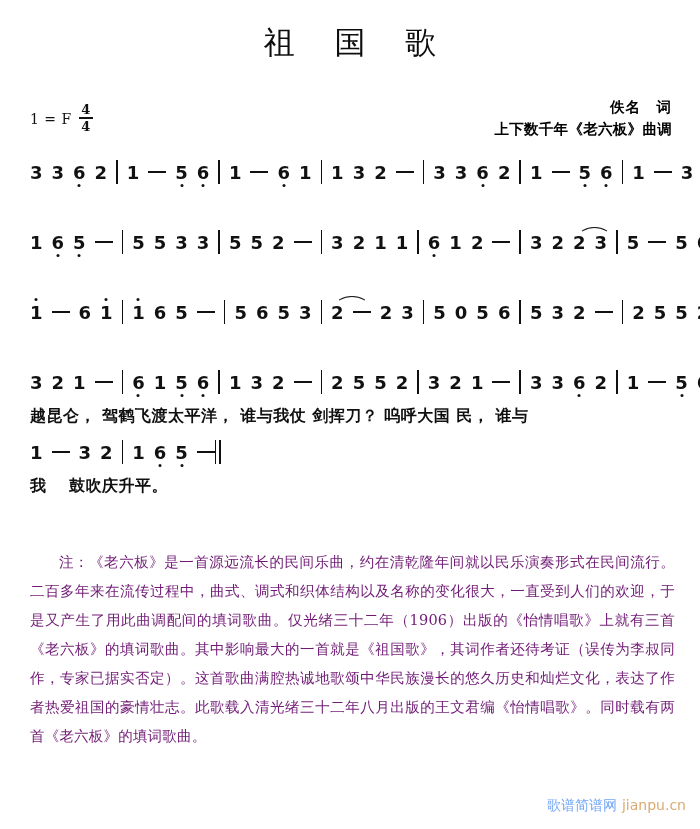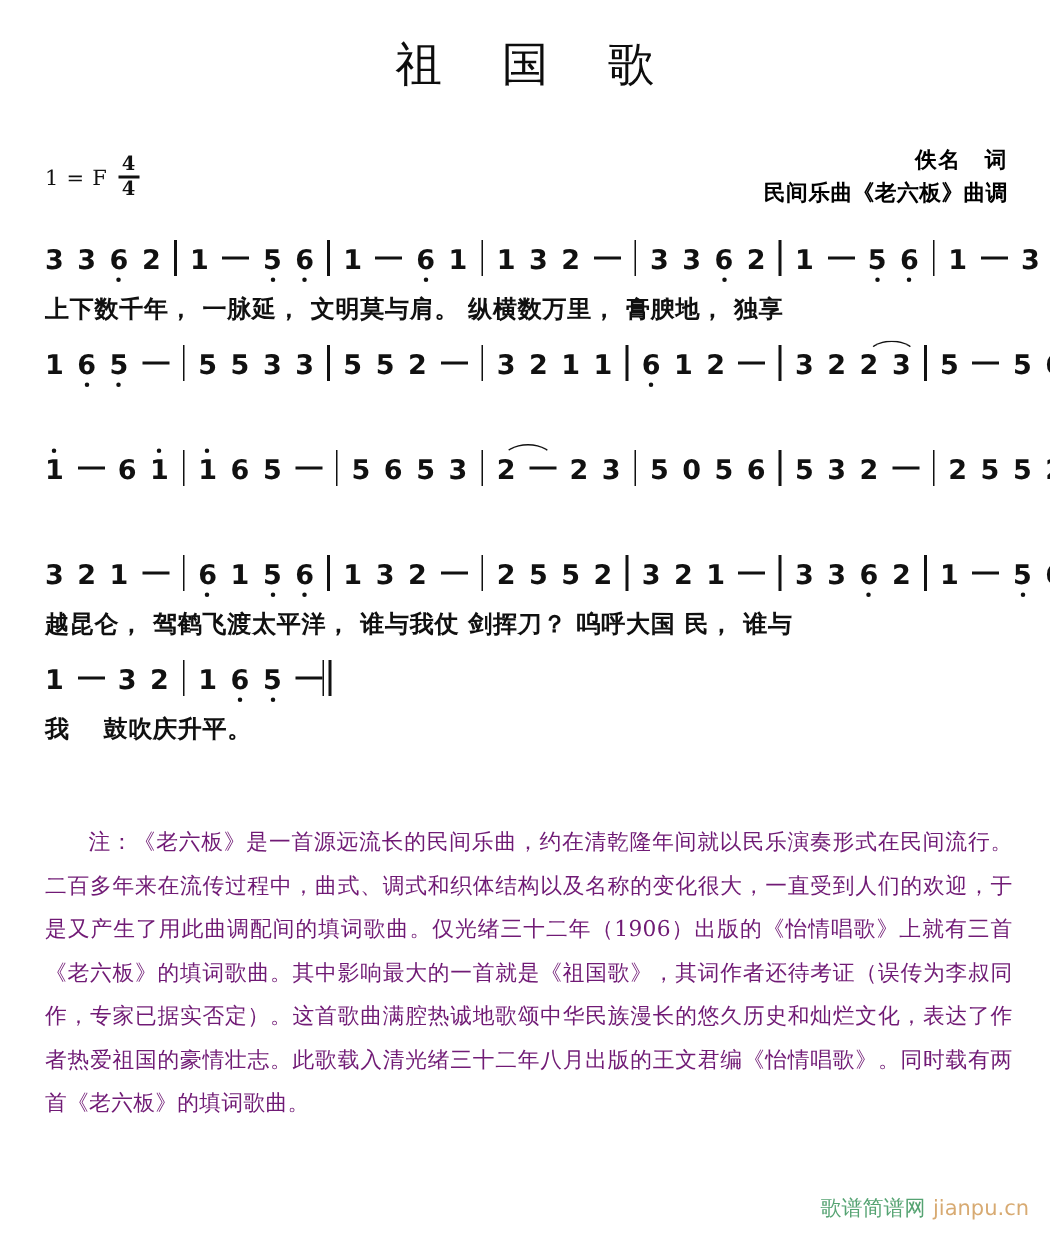--- a/index.html
+++ b/index.html
@@ -187,21 +187,21 @@
     right: 14px;
     bottom: 14px;
     display: flex;
     align-items: baseline;
     gap: 5px;
     opacity: .72;
   }
   .watermark .wm-cn {
     font-family: "DejaVu Serif", "Liberation Serif", serif;
     font-size: 14px;
-    color: #15803d;
+    color: #3b82f6;
   }
   .watermark .wm-en {
     font-family: "DejaVu Sans", "Liberation Sans", sans-serif;
     font-size: 14px;
     color: #c98a3c;
   }
 </style>
 </head>
 <body>
 
@@ -211,30 +211,29 @@
   <span class="kstr">1 = F</span>
   <span class="timesig">
     <span class="num">4</span>
     <span class="bar"></span>
     <span class="den">4</span>
   </span>
 </div>
 
 <div class="credits">
   <div class="lyricist">佚名　词</div>
-  <div class="composer">民间乐曲《老六板》曲调</div>
+  <div class="composer">上下数千年《老六板》曲调</div>
 </div>
 
 <div class="score">
 
   <div class="system">
     <div class="notes">
       <span class="n"><span class="gl">3</span></span><span class="sp"></span><span class="n"><span class="gl">3</span></span><span class="sp"></span><span class="n"><span class="gl">6</span><span class="odot-lo"></span></span><span class="sp"></span><span class="n"><span class="gl">2</span></span><span class="sp"></span><span class="bar"></span><span class="sp"></span><span class="n"><span class="gl">1</span></span><span class="sp"></span><span class="dash"></span><span class="sp"></span><span class="n"><span class="gl">5</span><span class="odot-lo"></span></span><span class="sp"></span><span class="n"><span class="gl">6</span><span class="odot-lo"></span></span><span class="sp"></span><span class="bar"></span><span class="sp"></span><span class="n"><span class="gl">1</span></span><span class="sp"></span><span class="dash"></span><span class="sp"></span><span class="n"><span class="gl">6</span><span class="odot-lo"></span></span><span class="sp"></span><span class="n"><span class="gl">1</span></span><span class="sp"></span><span class="bar"></span><span class="sp"></span><span class="n"><span class="gl">1</span></span><span class="sp"></span><span class="n"><span class="gl">3</span></span><span class="sp"></span><span class="n"><span class="gl">2</span></span><span class="sp"></span><span class="dash"></span><span class="sp"></span><span class="bar"></span><span class="sp"></span><span class="n"><span class="gl">3</span></span><span class="sp"></span><span class="n"><span class="gl">3</span></span><span class="sp"></span><span class="n"><span class="gl">6</span><span class="odot-lo"></span></span><span class="sp"></span><span class="n"><span class="gl">2</span></span><span class="sp"></span><span class="bar"></span><span class="sp"></span><span class="n"><span class="gl">1</span></span><span class="sp"></span><span class="dash"></span><span class="sp"></span><span class="n"><span class="gl">5</span><span class="odot-lo"></span></span><span class="sp"></span><span class="n"><span class="gl">6</span><span class="odot-lo"></span></span><span class="sp"></span><span class="bar"></span><span class="sp"></span><span class="n"><span class="gl">1</span></span><span class="sp"></span><span class="dash"></span><span class="sp"></span><span class="n"><span class="gl">3</span></span><span class="sp"></span><span class="sp"></span>
     </div>
-    <div class="lyrics">上下数千年， 一脉延， 文明莫与肩。 纵横数万里， 膏腴地， 独享</div>
   </div>
 
   <div class="system">
     <div class="notes">
       <span class="n"><span class="gl">1</span></span><span class="sp"></span><span class="n"><span class="gl">6</span><span class="odot-lo"></span></span><span class="sp"></span><span class="n"><span class="gl">5</span><span class="odot-lo"></span></span><span class="sp"></span><span class="dash"></span><span class="sp"></span><span class="bar"></span><span class="sp"></span><span class="n"><span class="gl">5</span></span><span class="sp"></span><span class="n"><span class="gl">5</span></span><span class="sp"></span><span class="n"><span class="gl">3</span></span><span class="sp"></span><span class="n"><span class="gl">3</span></span><span class="sp"></span><span class="bar"></span><span class="sp"></span><span class="n"><span class="gl">5</span></span><span class="sp"></span><span class="n"><span class="gl">5</span></span><span class="sp"></span><span class="n"><span class="gl">2</span></span><span class="sp"></span><span class="dash"></span><span class="sp"></span><span class="bar"></span><span class="sp"></span><span class="n"><span class="gl">3</span></span><span class="sp"></span><span class="n"><span class="gl">2</span></span><span class="sp"></span><span class="n"><span class="gl">1</span></span><span class="sp"></span><span class="n"><span class="gl">1</span></span><span class="sp"></span><span class="bar"></span><span class="sp"></span><span class="n"><span class="gl">6</span><span class="odot-lo"></span></span><span class="sp"></span><span class="n"><span class="gl">1</span></span><span class="sp"></span><span class="n"><span class="gl">2</span></span><span class="sp"></span><span class="dash"></span><span class="sp"></span><span class="bar"></span><span class="sp"></span><span class="n"><span class="gl">3</span></span><span class="sp"></span><span class="n"><span class="gl">2</span></span><span class="sp"></span><span class="n"><span class="gl">2</span></span><span class="sp"></span><span class="n"><span class="gl">3</span></span><span class="sp"></span><span class="bar"></span><span class="sp"></span><span class="n"><span class="gl">5</span></span><span class="sp"></span><span class="dash"></span><span class="sp"></span><span class="n"><span class="gl">5</span></span><span class="sp"></span><span class="n"><span class="gl">6</span></span><span class="sp"></span>
       <span class="slur" style="left:548px; width:31px; top:-3px;"></span>
     </div>
   </div>
 
   <div class="system">

